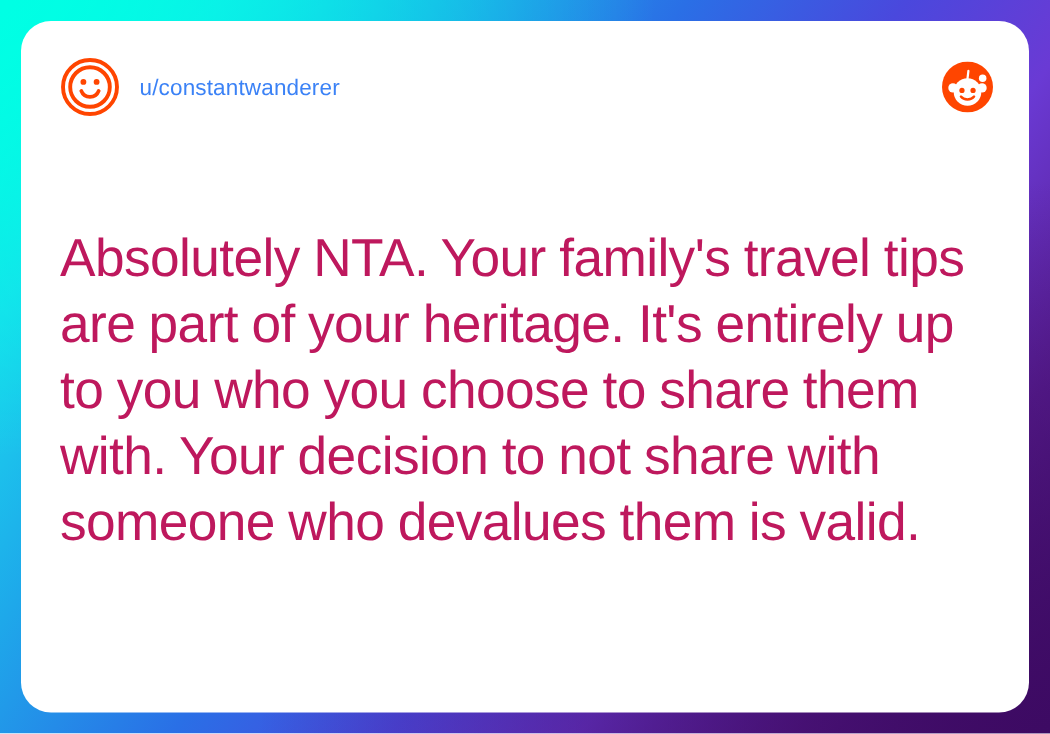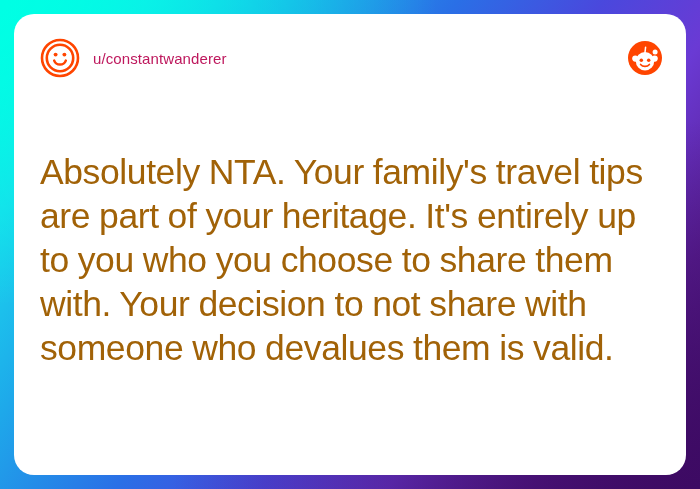--- a/index.html
+++ b/index.html
@@ -59,21 +59,21 @@
   .avatar {
     width: 40px;
     height: 40px;
     flex: 0 0 40px;
     display: block;
   }
 
   .username {
     margin-left: 13px;
     font-size: 15px;
-    color: #be185d;
+    color: #3b82f6;
     letter-spacing: 0.1px;
     white-space: nowrap;
     font-family: "Liberation Sans", sans-serif;
   }
 
   .header-spacer {
     flex: 1 1 auto;
   }
 
   .brand-logo {
@@ -87,21 +87,21 @@
     position: absolute;
     left: 26px;
     right: 22px;
     top: 136px;
   }
 
   .post-text {
     margin: 0;
     font-size: 35.5px;
     line-height: 44px;
-    color: #a16207;
+    color: #be185d;
     font-family: "Liberation Sans", sans-serif;
     letter-spacing: -0.4px;
     word-spacing: -0.5px;
     font-weight: 400;
   }
 </style>
 </head>
 <body>
 
 <div id="stage">

